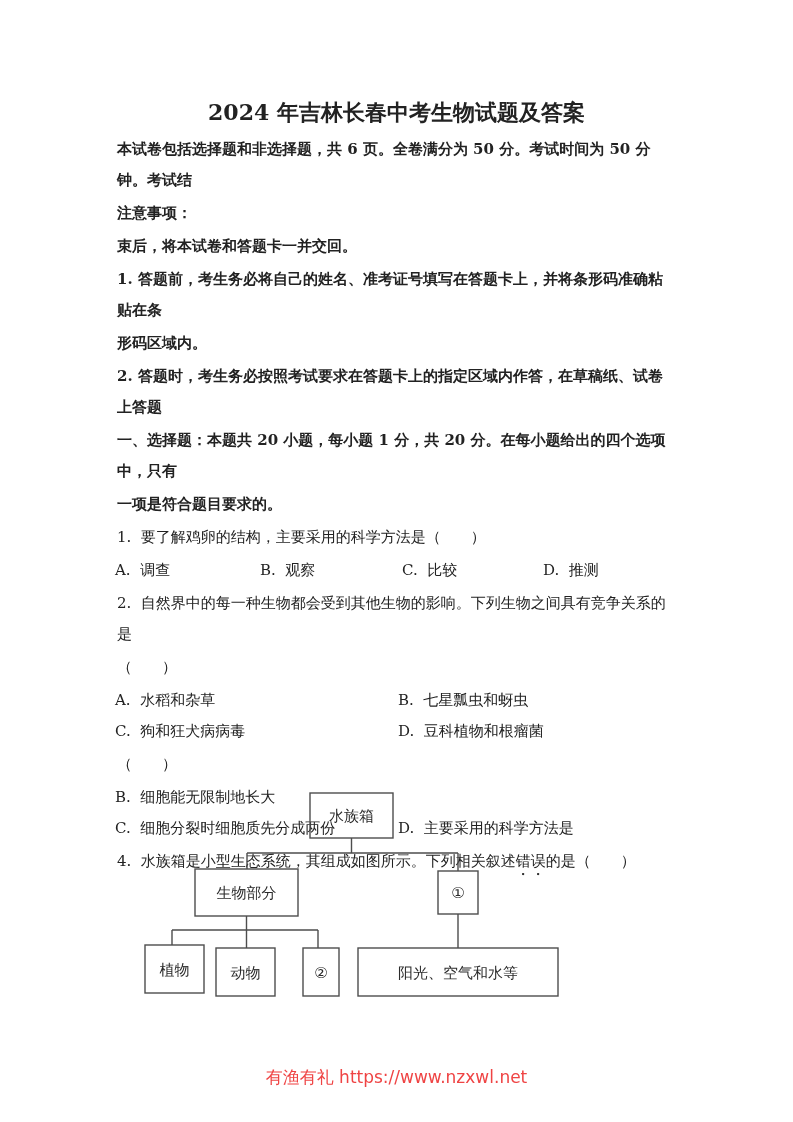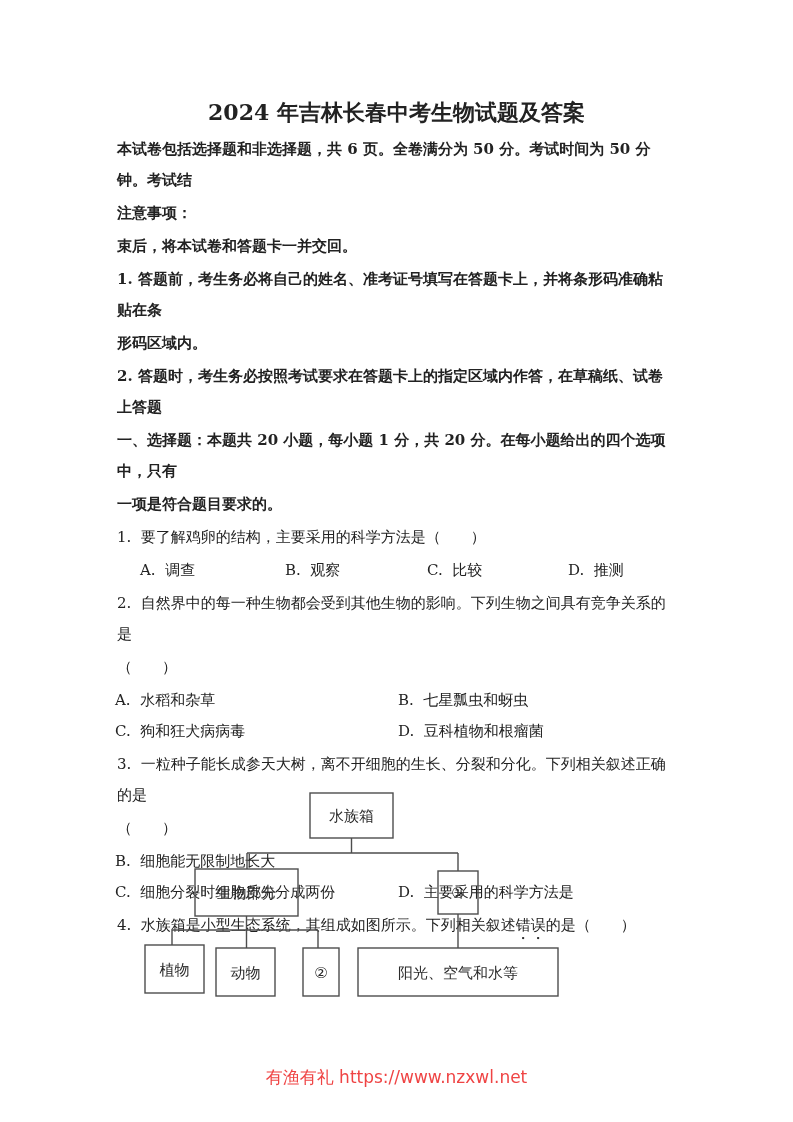--- a/index.html
+++ b/index.html
@@ -35,21 +35,21 @@
   .ln {
     margin: 2px;
     line-height: 31px;
     white-space: pre-wrap;
   }
   .bold { font-weight: 700; }
   .opts {
     display: grid;
     line-height: 31px;
   }
-  .cols4 { grid-template-columns: 145px 142px 141px auto; margin-left: 25px; }
+  .cols4 { grid-template-columns: 145px 142px 141px auto; }
   .cols2 { grid-template-columns: 283px auto; }
   .opt { white-space: pre-wrap; }
   .emph {
     -webkit-text-emphasis: filled dot;
     text-emphasis: filled dot;
     -webkit-text-emphasis-position: under;
     text-emphasis-position: under right;
   }
   .diagram {
     position: absolute;
@@ -115,21 +115,20 @@
     <p class="ln">（　　）</p>
     <div class="opts cols2">
       <span class="opt">A.  水稻和杂草</span>
       <span class="opt">B.  七星瓢虫和蚜虫</span>
     </div>
     <div class="opts cols2">
       <span class="opt">C.  狗和狂犬病病毒</span>
       <span class="opt">D.  豆科植物和根瘤菌</span>
     </div>
 
-    <p class="ln">3.  一粒种子能长成参天大树，离不开细胞的生长、分裂和分化。下列相关叙述正确的是</p>
     <p class="ln">（　　）</p>
     <div class="opts cols2">
       <span class="opt">B.  细胞能无限制地长大</span>
     </div>
     <div class="opts cols2">
       <span class="opt">C.  细胞分裂时细胞质先分成两份</span>
       <span class="opt">D.  主要采用的科学方法是</span>
     </div>
 
     <p class="ln"><span>4.  水族箱是小型生态系统，其组成如图所示。下列相关叙述</span><span class="emph">错误</span><span>的是（　　）</span></p>

